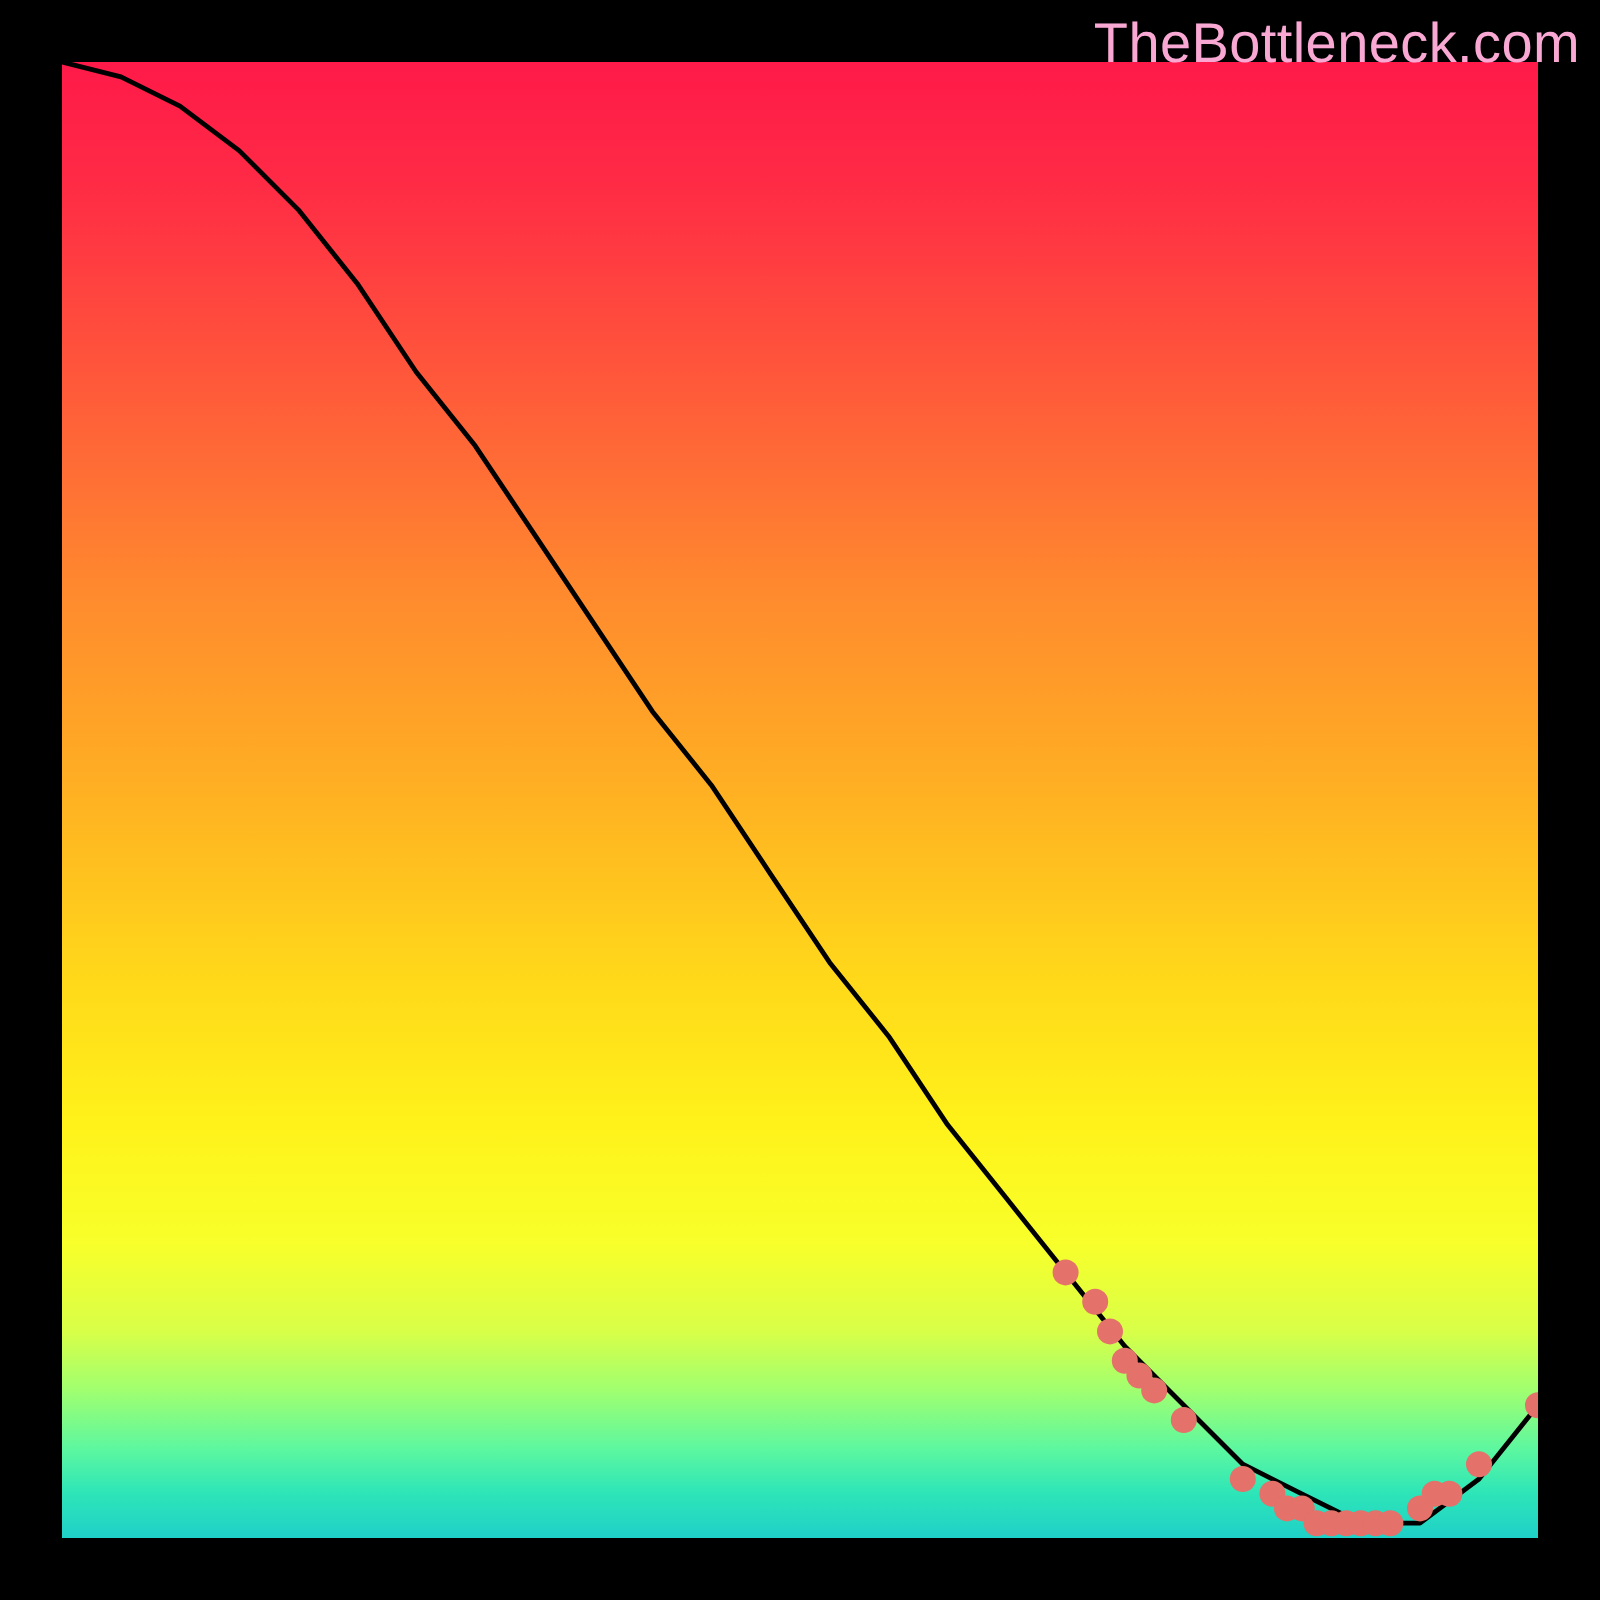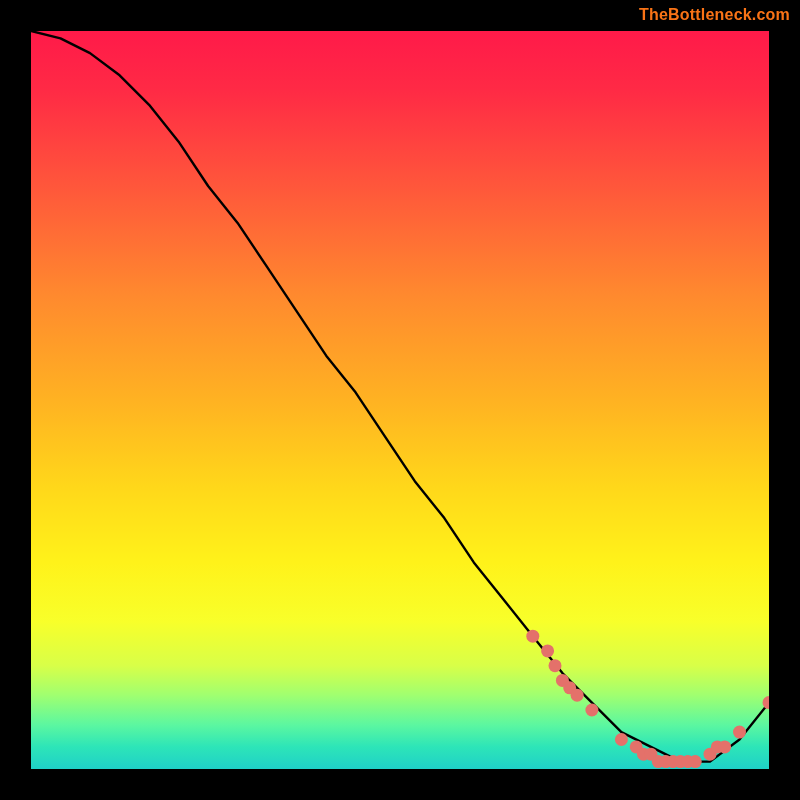--- a/index.html
+++ b/index.html
@@ -42,23 +42,23 @@
       #a0ff70 90%,
       #5cf7a0 94%,
       #2de5b8 97%,
       #1fd0c8 100%
     );
   }
   .watermark {
     position: absolute;
     top: 6px;
     right: 10px;
-    color: #f97316;
-    font-size: 16px;
-    font-weight: 700;
+    color: #f9a8d4;
+    font-size: 28px;
+    font-weight: 400;
     letter-spacing: 0.2px;
     pointer-events: none;
   }
   svg.curve {
     position: absolute;
     inset: 0;
   }
 </style>
 </head>
 <body>

